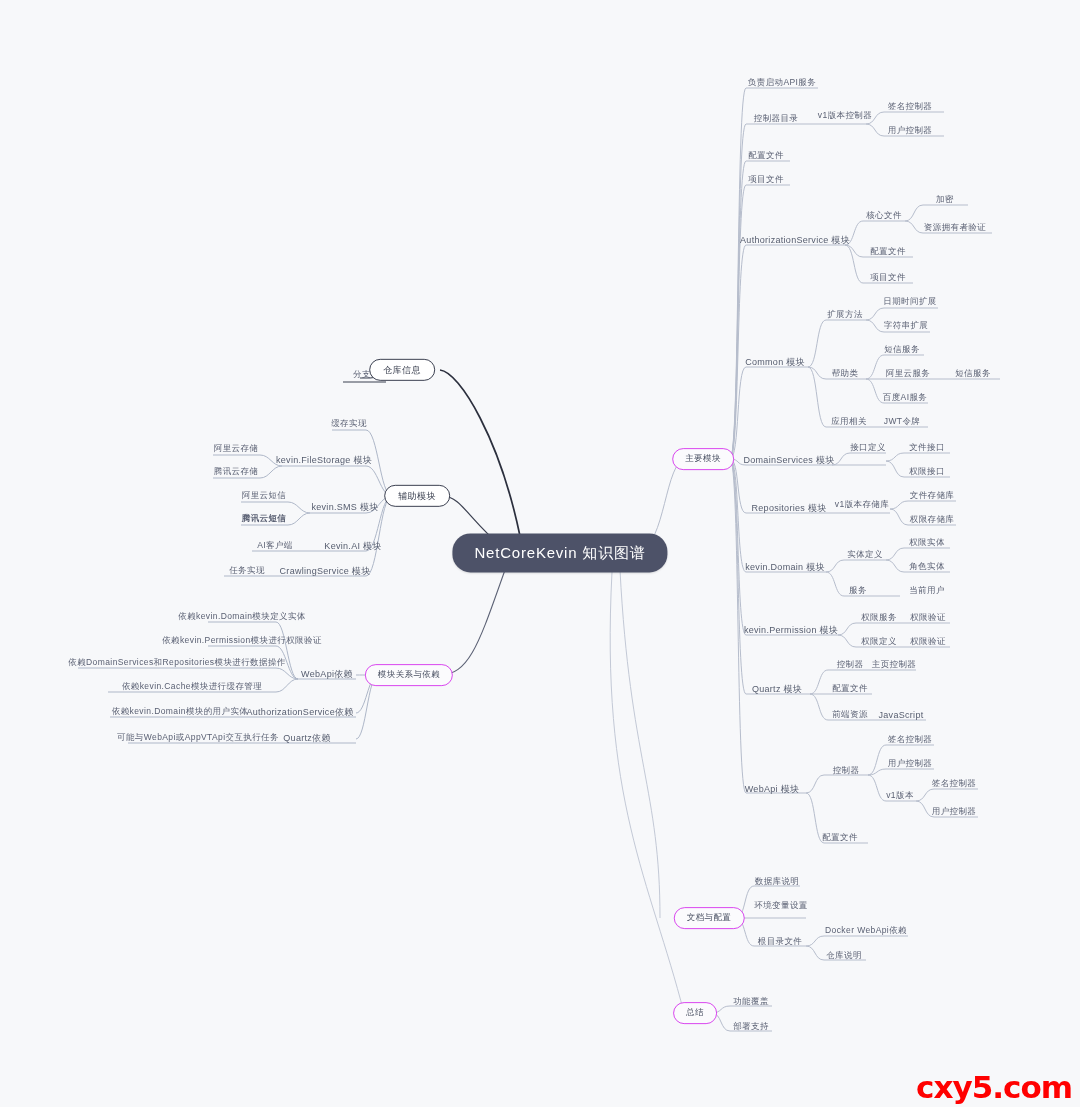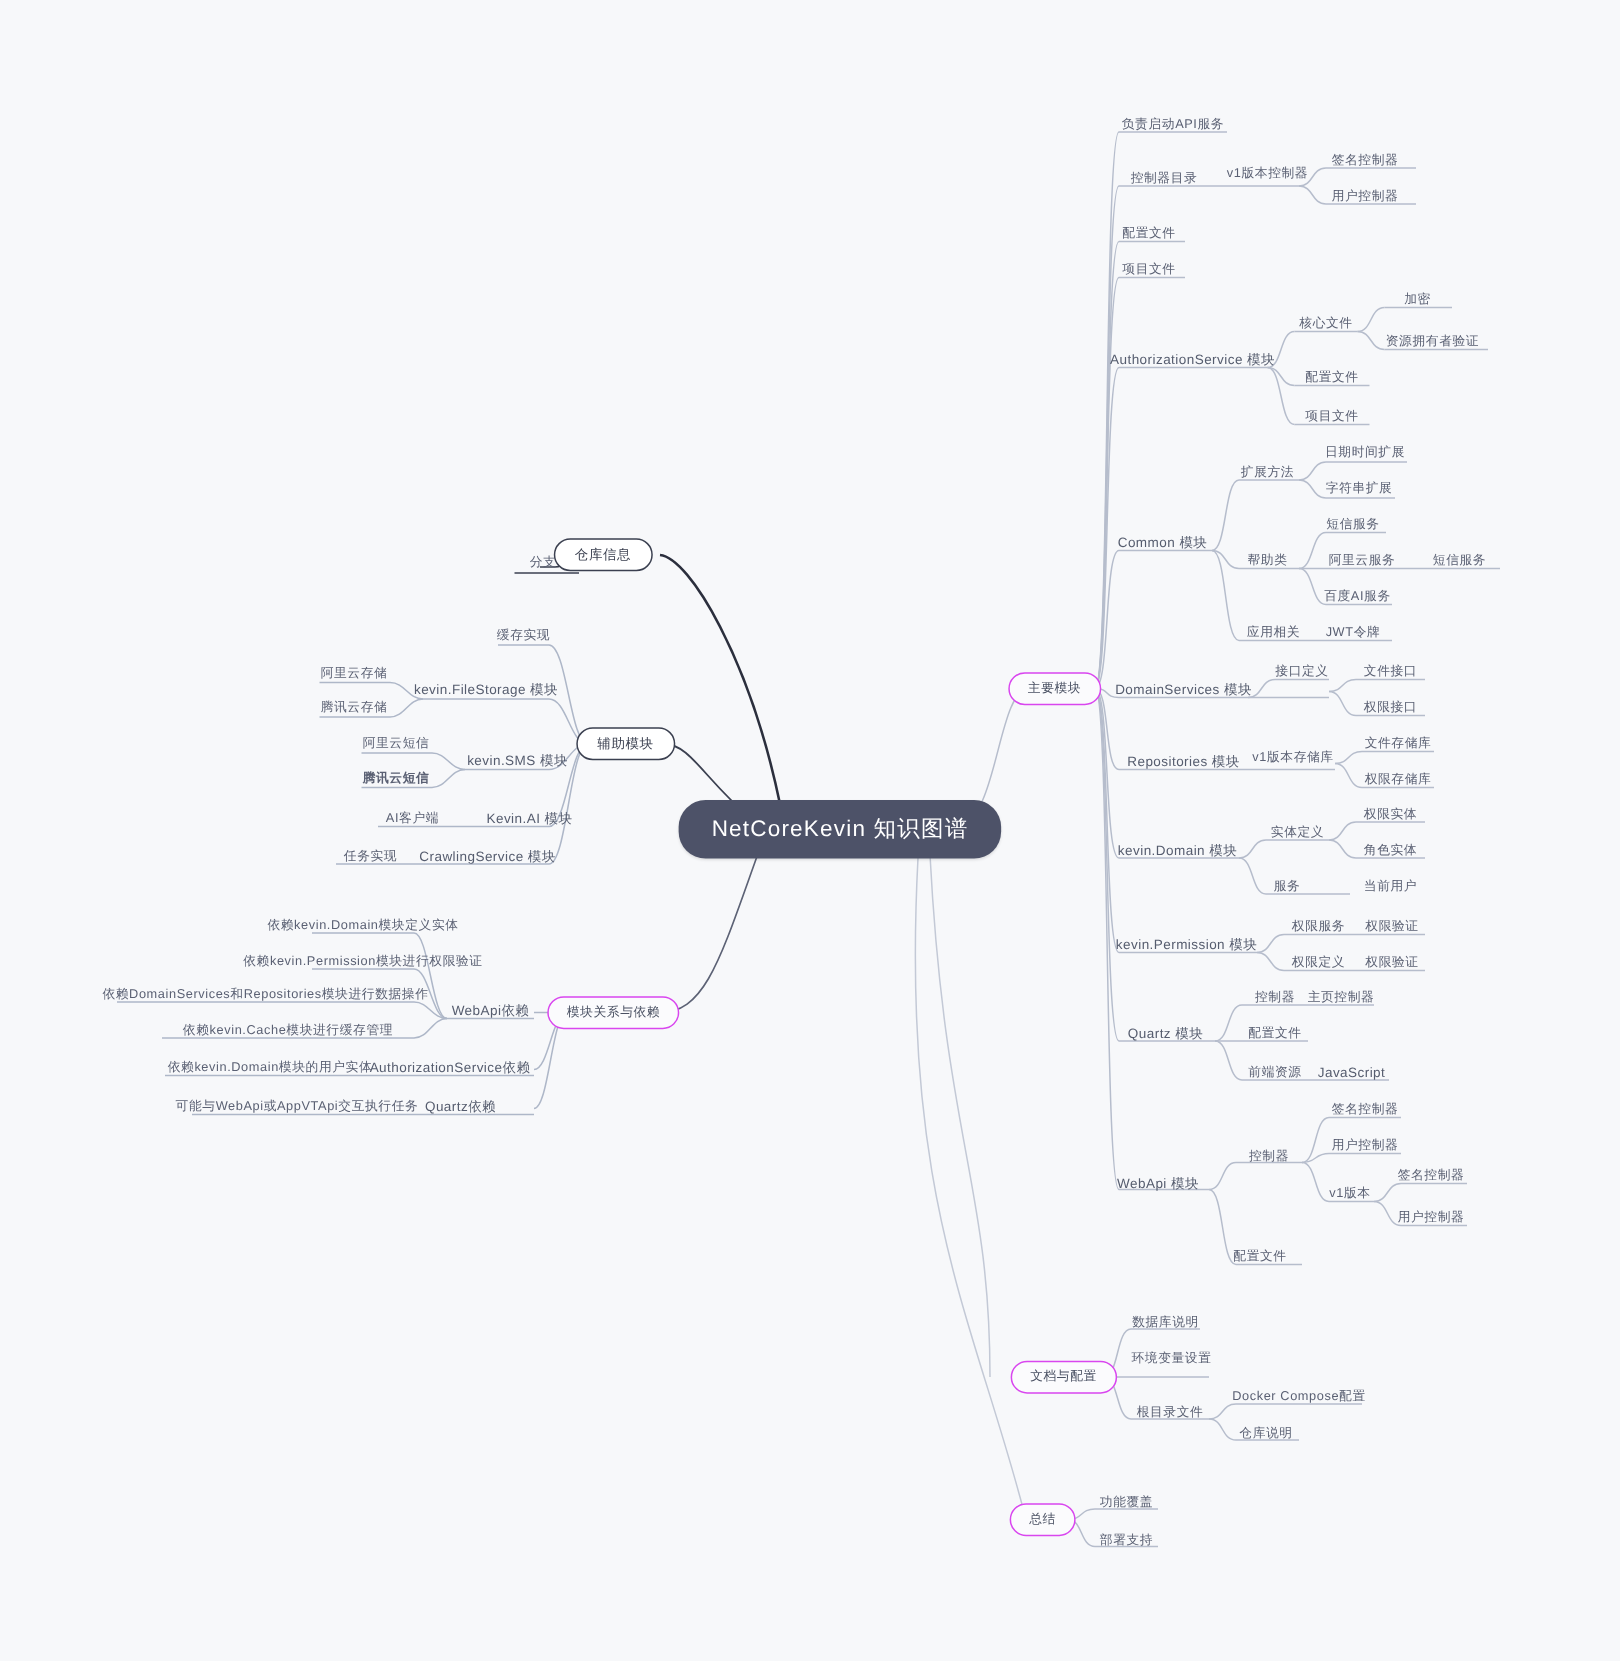--- a/index.html
+++ b/index.html
@@ -365,20 +365,21 @@
   <div class="node txt" style="left:910px;top:764px;">用户控制器</div>
   <div class="node txt" style="left:900px;top:796px;">v1版本</div>
   <div class="node txt" style="left:954px;top:784px;">签名控制器</div>
   <div class="node txt" style="left:954px;top:812px;">用户控制器</div>
   <div class="node txt" style="left:840px;top:838px;">配置文件</div>
 
   <div class="node pill-soft" style="left:709px;top:918px;">文档与配置</div>
   <div class="node txt" style="left:777px;top:882px;">数据库说明</div>
   <div class="node txt" style="left:781px;top:906px;">环境变量设置</div>
   <div class="node txt" style="left:780px;top:942px;">根目录文件</div>
-  <div class="node txt" style="left:866px;top:931px;">Docker Compose配置</div>
+  <div class="node txt" style="left:866px;top:931px;">Docker WebApi依赖</div>
   <div class="node txt" style="left:844px;top:956px;">仓库说明</div>
 
   <div class="node pill-soft" style="left:695px;top:1013px;">总结</div>
   <div class="node txt" style="left:751px;top:1002px;">功能覆盖</div>
   <div class="node txt" style="left:751px;top:1027px;">部署支持</div>
 
+  <div class="watermark">cxy5.com</div>
 </div>
 
 </body></html>

